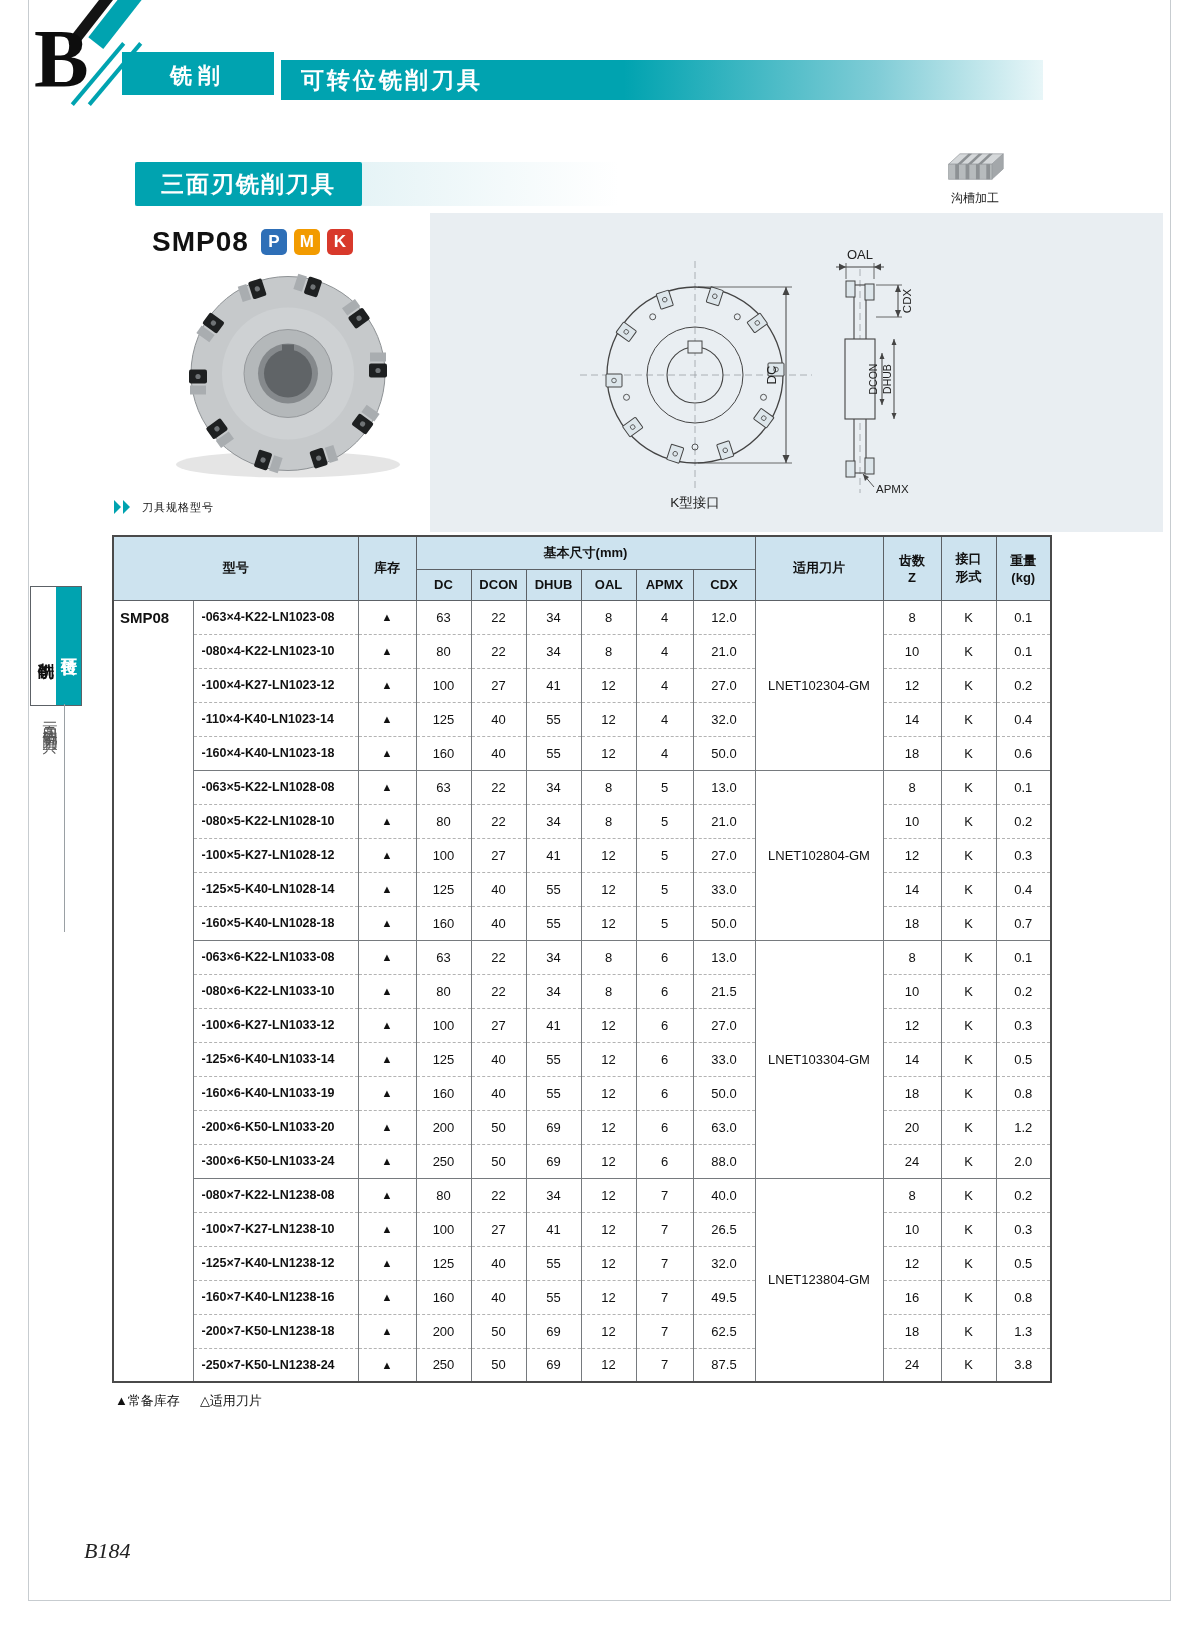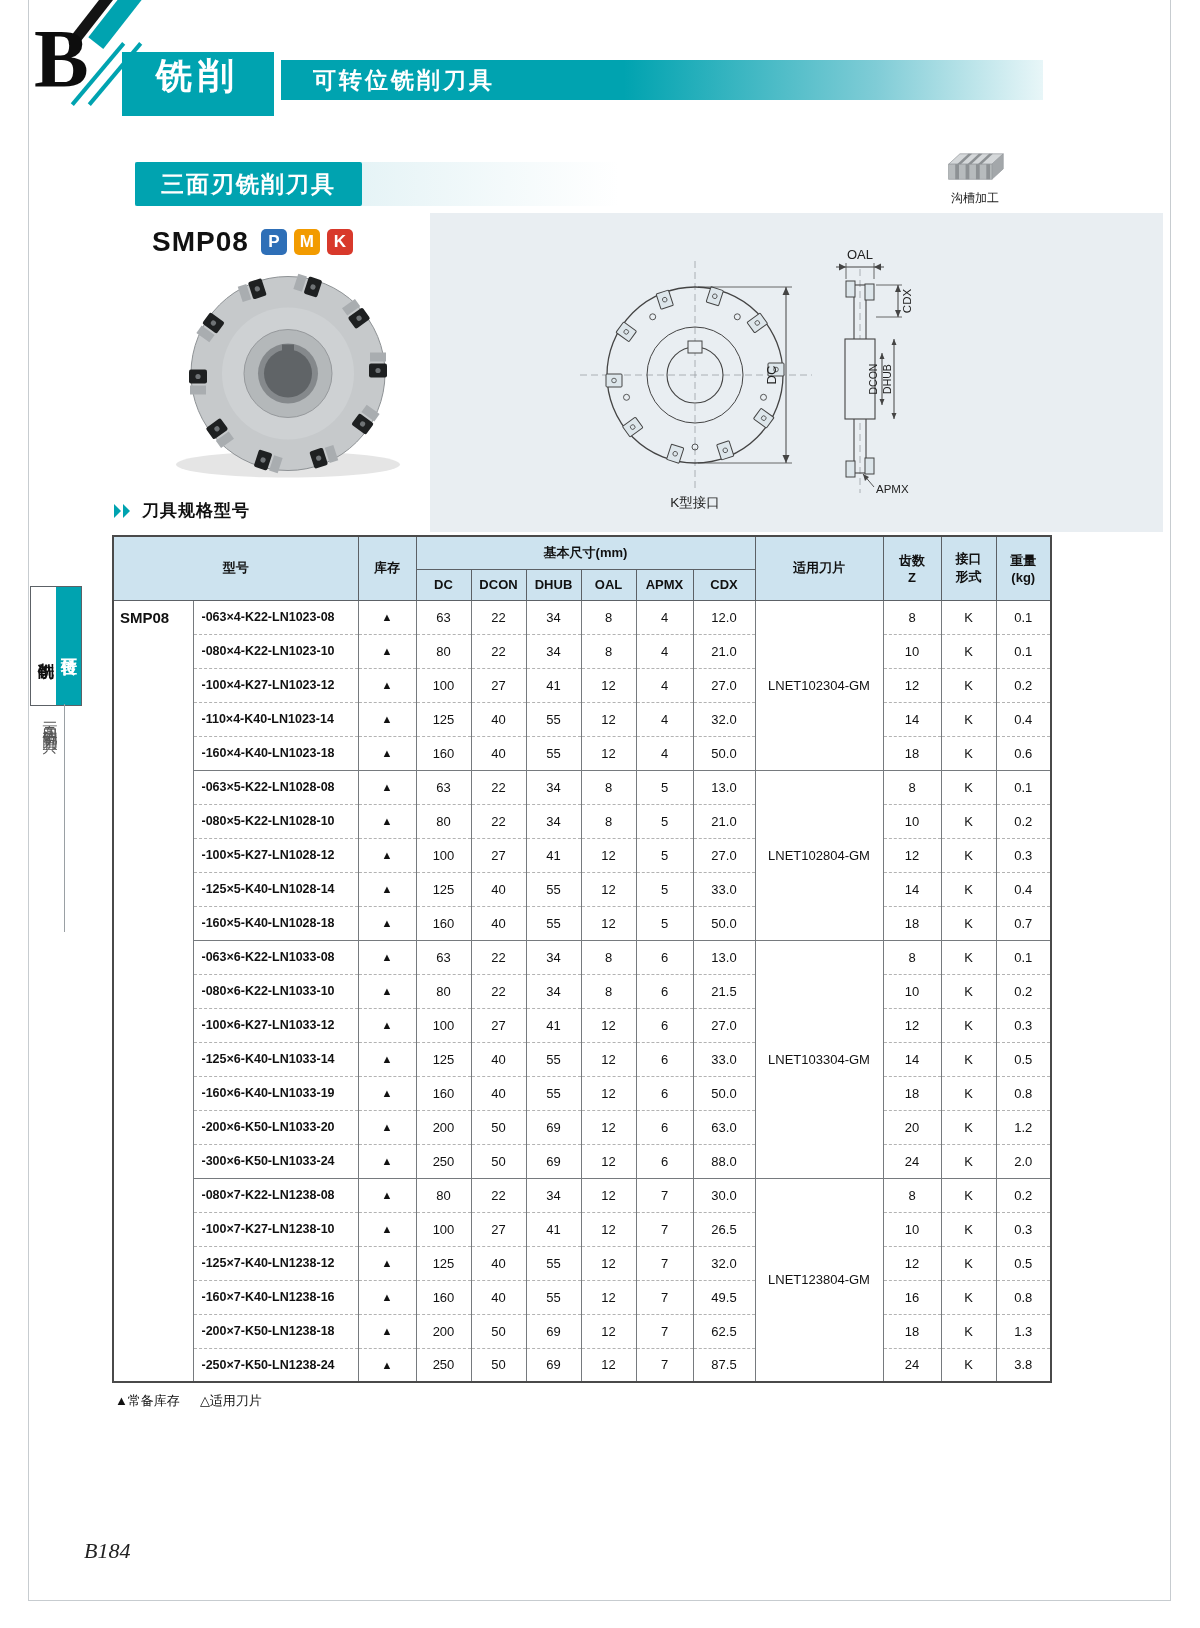--- a/index.html
+++ b/index.html
@@ -11,25 +11,25 @@
   .frame-right { position:absolute; left:1170px; top:0;     width:1px; height:1600px; background:#c7ccd0; }
   .frame-bottom{ position:absolute; left:28px;  top:1600px; width:1143px; height:1px; background:#c7ccd0; }
 
   
   .letter-b { position:absolute; left:34px; top:18px; font-family:"Liberation Serif","DejaVu Serif",serif;
               font-size:82px; font-weight:bold; color:#0d0d0d; line-height:1; }
   .stripe-black { position:absolute; left:88px; top:-12px; width:11px; height:56px; background:#141414; transform:rotate(38deg); }
   .stripe-teal  { position:absolute; left:106px; top:-14px; width:19px; height:64px; background:#00a3b0; transform:rotate(38deg); }
   .diag-1 { position:absolute; left:96px;  top:34px; width:4px; height:80px; background:#00a3b0; transform:rotate(40deg); }
   .diag-2 { position:absolute; left:113px; top:34px; width:4px; height:80px; background:#00a3b0; transform:rotate(40deg); }
-  .cat-box { position:absolute; left:122px; top:52px; width:152px; height:64px; background:#00a3b0;
-             color:#fff; font-size:36px; font-weight:bold; text-align:center; line-height:48px; letter-spacing:6px; }
+  .cat-box { position:absolute; left:122px; top:52px; width:152px; height:43px; background:#00a3b0;
+             color:#fff; font-size:22px; font-weight:bold; text-align:center; line-height:48px; letter-spacing:6px; }
   .header-bar { position:absolute; left:281px; top:60px; width:762px; height:40px;
                 background:linear-gradient(to right, #00a3b0 0%, #00a3b0 45%, #7fccd6 78%, #e8f6f8 100%);
-                color:#fff; font-size:23px; font-weight:bold; line-height:40px; padding-left:32px; letter-spacing:3px; }
+                color:#fff; font-size:23px; font-weight:bold; line-height:40px; padding-left:20px; letter-spacing:3px; }
 
   
   .groove-wrap { position:absolute; left:933px; top:150px; width:84px; text-align:center; }
   .groove-label { font-size:12px; color:#222; margin-top:2px; }
 
   
   .section-band { position:absolute; left:135px; top:162px; width:880px; height:44px;
                   background:linear-gradient(to right, #cfe9ee 0%, rgba(255,255,255,0) 55%); }
   .section-box { position:absolute; left:135px; top:162px; height:44px; background:#00a3b0; color:#fff;
                  font-size:23px; font-weight:bold; line-height:44px; padding:0 26px; letter-spacing:2px; border-radius:2px; }
@@ -41,21 +41,21 @@
   .badge { width:26px; height:26px; border-radius:5px; color:#fff; font-weight:bold; font-size:17px;
            text-align:center; line-height:26px; }
   .badge.p { background:#2e6fb7; } .badge.m { background:#f29b00; } .badge.k { background:#d8392b; }
 
   
   .photo { position:absolute; left:148px; top:266px; width:280px; height:225px; }
   .diagram-panel { position:absolute; left:430px; top:213px; width:733px; height:319px; background:#e9eef2; }
 
   
   .spec-heading { position:absolute; left:112px; top:499px; display:flex; align-items:center; gap:8px; }
-  .spec-heading .txt { font-size:17px; font-weight:bold; color:#111; letter-spacing:1px; }
+  .spec-heading .txt { font-size:11px; font-weight:normal; color:#111; letter-spacing:1px; }
 
   
   .spec-table { position:absolute; left:112px; top:535px; width:938px; border-collapse:collapse;
                 table-layout:fixed; font-size:13px; color:#111; border:2px solid #4a4a4a; }
   .spec-table th { background:#cde3ef; border:1px solid #5c6166; font-weight:bold; padding:3px 2px; font-size:13px; }
   .spec-table thead tr.h1 { height:33px; } .spec-table thead tr.h2 { height:31px; }
   .spec-table td { border-left:1px solid #767a7e; border-right:1px solid #767a7e; text-align:center; padding:0 3px; }
   .spec-table tbody tr { height:34px; }
   .spec-table tr.in-group td { border-top:1px dashed #b3b3b3; }
   .spec-table tr.group-start td { border-top:1px solid #767a7e; }
@@ -512,21 +512,21 @@
           <td>2.0</td>
         </tr>
         <tr class="group-start">
           <td class="model-cell">-080×7-K22-LN1238-08</td>
           <td class="stock-cell">▲</td>
           <td>80</td>
           <td>22</td>
           <td>34</td>
           <td>12</td>
           <td>7</td>
-          <td>30.0</td>
+          <td>40.0</td>
           <td class="insert-cell" rowspan="6">LNET123804-GM</td>
           <td>8</td>
           <td>K</td>
           <td>0.2</td>
         </tr>
         <tr class="in-group">
           <td class="model-cell">-100×7-K27-LN1238-10</td>
           <td class="stock-cell">▲</td>
           <td>100</td>
           <td>27</td>

